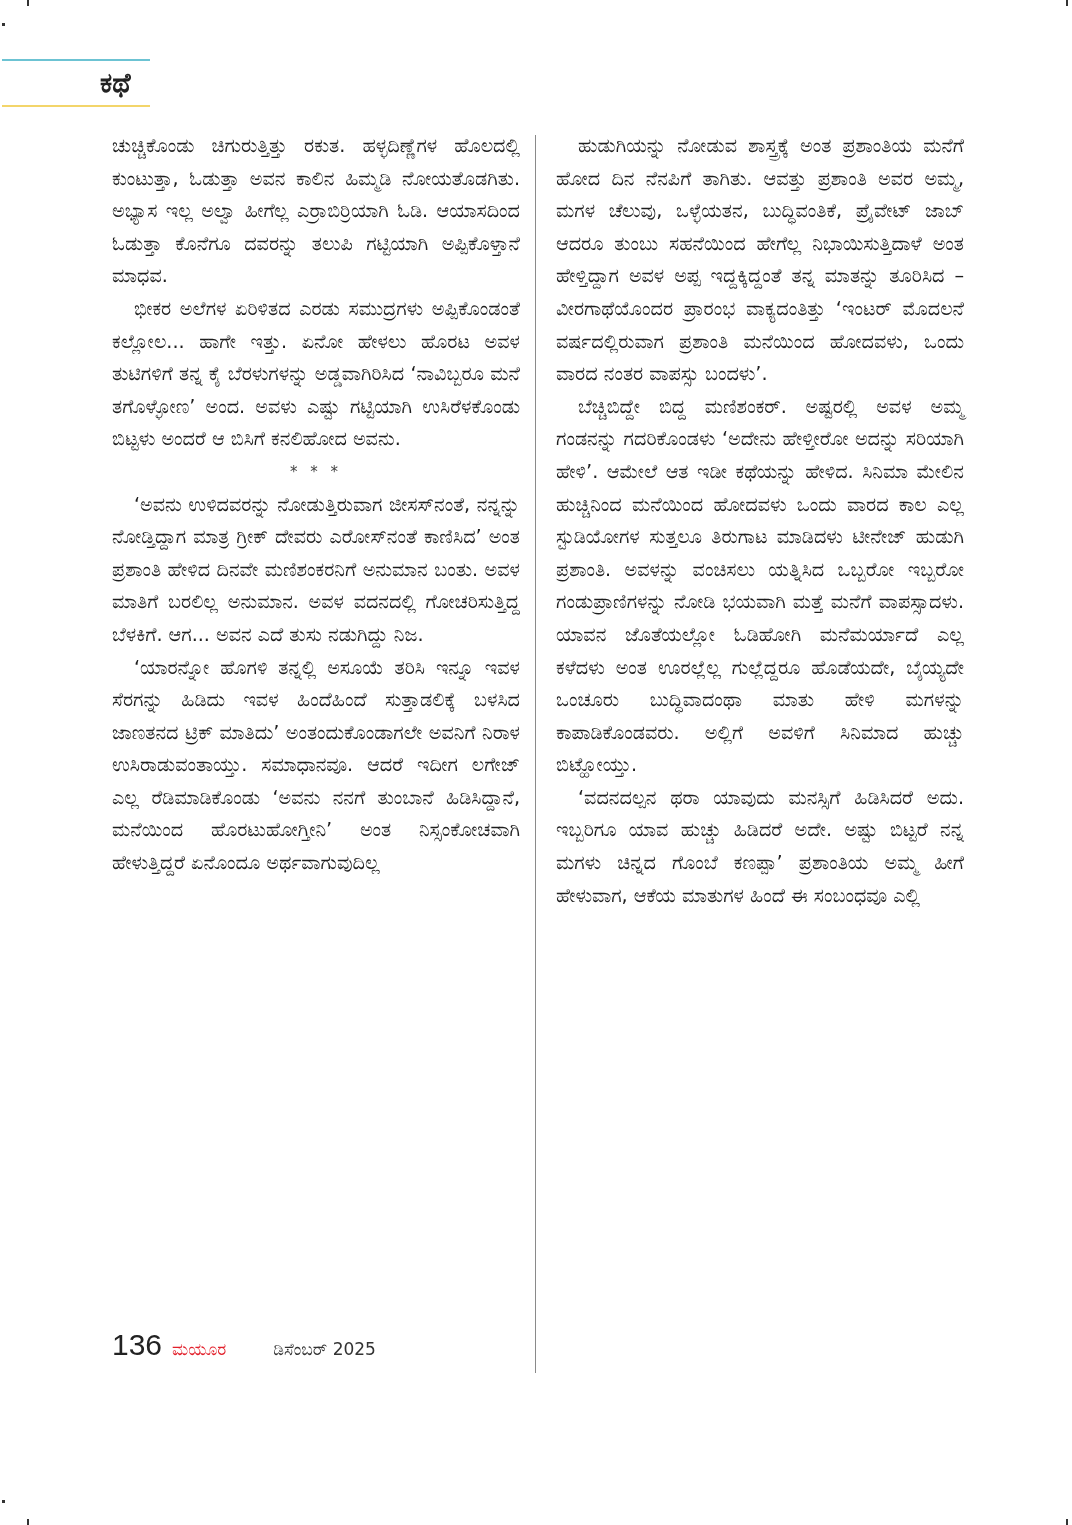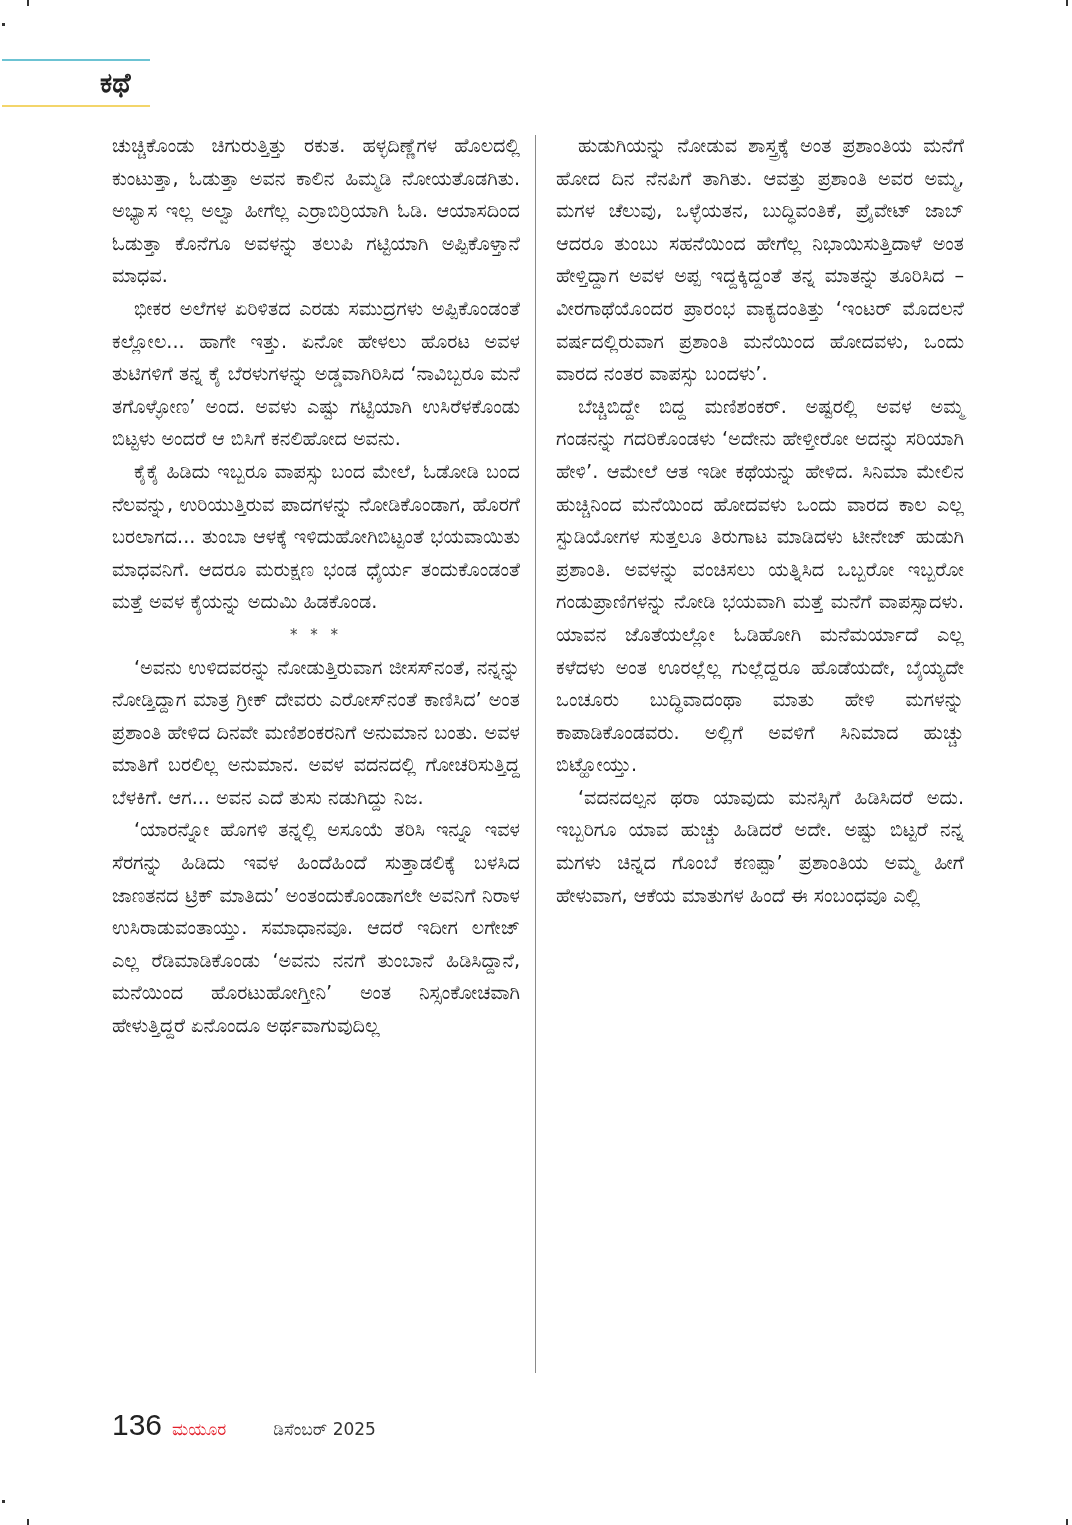--- a/index.html
+++ b/index.html
@@ -11,43 +11,42 @@
   .section-title { position:absolute; left:100px; top:66px; font-size:27px; font-weight:bold;
                    color:#222; line-height:34px; }
   .col { position:absolute; top:130px; width:408px; font-size:19.2px; line-height:32.6px;
          text-align:justify; }
   .col p { margin:0; text-indent:0; }
   .col p.ind { text-indent:22px; }
   .col p.stars { text-align:center; text-indent:0; letter-spacing:4px; color:#444; font-size:15px; }
   .col-left { left:112px; }
   .col-right { left:556px; }
   .divider { position:absolute; left:535px; top:135px; width:1px; height:1238px; background:#8a8a8a; }
-  .footer { position:absolute; left:112px; top:1408px; display:flex; align-items:baseline; gap:10px; }
+  .footer { position:absolute; left:112px; top:1328px; display:flex; align-items:baseline; gap:10px; }
   .page-num { font-family:"Liberation Sans", sans-serif; font-size:30px; color:#222; }
   .logo { font-size:17px; font-weight:normal; color:#e2202b; }
   .issue { font-size:17px; color:#333;margin-left:37px; }
 </style>
 </head>
 <body>
 
 <div class="crop" style="left:27px;top:0;width:2px;height:6px;"></div>
 <div class="crop" style="left:1066px;top:0;width:2px;height:6px;"></div>
 <div class="crop" style="left:2px;top:23px;width:3px;height:3px;"></div>
 <div class="crop" style="left:2px;top:1500px;width:3px;height:3px;"></div>
 <div class="crop" style="left:27px;top:1519px;width:2px;height:6px;"></div>
 <div class="crop" style="left:1066px;top:1519px;width:2px;height:6px;"></div>
 
 <div class="rule-top"></div>
 <div class="section-title">ಕಥೆ</div>
 <div class="rule-bot"></div>
 
 <div class="col col-left">
-  <p>ಚುಚ್ಚಿಕೊಂಡು ಚಿಗುರುತ್ತಿತ್ತು ರಕುತ. ಹಳ್ಳದಿಣ್ಣೆಗಳ ಹೊಲದಲ್ಲಿ ಕುಂಟುತ್ತಾ, ಓಡುತ್ತಾ ಅವನ ಕಾಲಿನ ಹಿಮ್ಮಡಿ ನೋಯತೊಡಗಿತು. ಅಭ್ಯಾಸ ಇಲ್ಲ ಅಲ್ವಾ ಹೀಗೆಲ್ಲ ಎರ್ರಾಬಿರ್ರಿಯಾಗಿ ಓಡಿ. ಆಯಾಸದಿಂದ ಓಡುತ್ತಾ ಕೊನೆಗೂ ಅವಳನ್ನು ತಲುಪಿ ಗಟ್ಟಿಯಾಗಿ ಅಪ್ಪಿಕೊಳ್ತಾನೆ ಮಾಧವ.</p>
+  <p>ಚುಚ್ಚಿಕೊಂಡು ಚಿಗುರುತ್ತಿತ್ತು ರಕುತ. ಹಳ್ಳದಿಣ್ಣೆಗಳ ಹೊಲದಲ್ಲಿ ಕುಂಟುತ್ತಾ, ಓಡುತ್ತಾ ಅವನ ಕಾಲಿನ ಹಿಮ್ಮಡಿ ನೋಯತೊಡಗಿತು. ಅಭ್ಯಾಸ ಇಲ್ಲ ಅಲ್ವಾ ಹೀಗೆಲ್ಲ ಎರ್ರಾಬಿರ್ರಿಯಾಗಿ ಓಡಿ. ಆಯಾಸದಿಂದ ಓಡುತ್ತಾ ಕೊನೆಗೂ ದವರನ್ನು ತಲುಪಿ ಗಟ್ಟಿಯಾಗಿ ಅಪ್ಪಿಕೊಳ್ತಾನೆ ಮಾಧವ.</p>
   <p class="ind">ಭೀಕರ ಅಲೆಗಳ ಏರಿಳಿತದ ಎರಡು ಸಮುದ್ರಗಳು ಅಪ್ಪಿಕೊಂಡಂತೆ ಕಲ್ಲೋಲ... ಹಾಗೇ ಇತ್ತು. ಏನೋ ಹೇಳಲು ಹೊರಟ ಅವಳ ತುಟಿಗಳಿಗೆ ತನ್ನ ಕೈ ಬೆರಳುಗಳನ್ನು ಅಡ್ಡವಾಗಿರಿಸಿದ ‘ನಾವಿಬ್ಬರೂ ಮನೆ ತಗೊಳ್ಳೋಣ’ ಅಂದ. ಅವಳು ಎಷ್ಟು ಗಟ್ಟಿಯಾಗಿ ಉಸಿರೆಳಕೊಂಡು ಬಿಟ್ಟಳು ಅಂದರೆ ಆ ಬಿಸಿಗೆ ಕನಲಿಹೋದ ಅವನು.</p>
-  <p class="ind">ಕೈಕೈ ಹಿಡಿದು ಇಬ್ಬರೂ ವಾಪಸ್ಸು ಬಂದ ಮೇಲೆ, ಓಡೋಡಿ ಬಂದ ನೆಲವನ್ನು, ಉರಿಯುತ್ತಿರುವ ಪಾದಗಳನ್ನು ನೋಡಿಕೊಂಡಾಗ, ಹೊರಗೆ ಬರಲಾಗದ... ತುಂಬಾ ಆಳಕ್ಕೆ ಇಳಿದುಹೋಗಿಬಿಟ್ಟಂತೆ ಭಯವಾಯಿತು ಮಾಧವನಿಗೆ. ಆದರೂ ಮರುಕ್ಷಣ ಭಂಡ ಧೈರ್ಯ ತಂದುಕೊಂಡಂತೆ ಮತ್ತೆ ಅವಳ ಕೈಯನ್ನು ಅದುಮಿ ಹಿಡಕೊಂಡ.</p>
   <p class="stars">* * *</p>
   <p class="ind">‘ಅವನು ಉಳಿದವರನ್ನು ನೋಡುತ್ತಿರುವಾಗ ಜೀಸಸ್‌ನಂತೆ, ನನ್ನನ್ನು ನೋಡ್ತಿದ್ದಾಗ ಮಾತ್ರ ಗ್ರೀಕ್ ದೇವರು ಎರೋಸ್‌ನಂತೆ ಕಾಣಿಸಿದ’ ಅಂತ ಪ್ರಶಾಂತಿ ಹೇಳಿದ ದಿನವೇ ಮಣಿಶಂಕರನಿಗೆ ಅನುಮಾನ ಬಂತು. ಅವಳ ಮಾತಿಗೆ ಬರಲಿಲ್ಲ ಅನುಮಾನ. ಅವಳ ವದನದಲ್ಲಿ ಗೋಚರಿಸುತ್ತಿದ್ದ ಬೆಳಕಿಗೆ. ಆಗ... ಅವನ ಎದೆ ತುಸು ನಡುಗಿದ್ದು ನಿಜ.</p>
   <p class="ind">‘ಯಾರನ್ನೋ ಹೊಗಳಿ ತನ್ನಲ್ಲಿ ಅಸೂಯೆ ತರಿಸಿ ಇನ್ನೂ ಇವಳ ಸೆರಗನ್ನು ಹಿಡಿದು ಇವಳ ಹಿಂದೆಹಿಂದೆ ಸುತ್ತಾಡಲಿಕ್ಕೆ ಬಳಸಿದ ಜಾಣತನದ ಟ್ರಿಕ್ ಮಾತಿದು’ ಅಂತಂದುಕೊಂಡಾಗಲೇ ಅವನಿಗೆ ನಿರಾಳ ಉಸಿರಾಡುವಂತಾಯ್ತು. ಸಮಾಧಾನವೂ. ಆದರೆ ಇದೀಗ ಲಗೇಜ್ ಎಲ್ಲ ರೆಡಿಮಾಡಿಕೊಂಡು ‘ಅವನು ನನಗೆ ತುಂಬಾನೆ ಹಿಡಿಸಿದ್ದಾನೆ, ಮನೆಯಿಂದ ಹೊರಟುಹೋಗ್ತೀನಿ’ ಅಂತ ನಿಸ್ಸಂಕೋಚವಾಗಿ ಹೇಳುತ್ತಿದ್ದರೆ ಏನೊಂದೂ ಅರ್ಥವಾಗುವುದಿಲ್ಲ</p>
 </div>
 
 <div class="divider"></div>
 
 <div class="col col-right">
   <p class="ind">ಹುಡುಗಿಯನ್ನು ನೋಡುವ ಶಾಸ್ತ್ರಕ್ಕೆ ಅಂತ ಪ್ರಶಾಂತಿಯ ಮನೆಗೆ ಹೋದ ದಿನ ನೆನಪಿಗೆ ತಾಗಿತು. ಆವತ್ತು ಪ್ರಶಾಂತಿ ಅವರ ಅಮ್ಮ, ಮಗಳ ಚೆಲುವು, ಒಳ್ಳೆಯತನ, ಬುದ್ಧಿವಂತಿಕೆ, ಪ್ರೈವೇಟ್ ಜಾಬ್ ಆದರೂ ತುಂಬು ಸಹನೆಯಿಂದ ಹೇಗೆಲ್ಲ ನಿಭಾಯಿಸುತ್ತಿದಾಳೆ ಅಂತ ಹೇಳ್ತಿದ್ದಾಗ ಅವಳ ಅಪ್ಪ ಇದ್ದಕ್ಕಿದ್ದಂತೆ ತನ್ನ ಮಾತನ್ನು ತೂರಿಸಿದ – ವೀರಗಾಥೆಯೊಂದರ ಪ್ರಾರಂಭ ವಾಕ್ಯದಂತಿತ್ತು ‘ಇಂಟರ್ ಮೊದಲನೆ ವರ್ಷದಲ್ಲಿರುವಾಗ ಪ್ರಶಾಂತಿ ಮನೆಯಿಂದ ಹೋದವಳು, ಒಂದು ವಾರದ ನಂತರ ವಾಪಸ್ಸು ಬಂದಳು’.</p>
   <p class="ind">ಬೆಚ್ಚಿಬಿದ್ದೇ ಬಿದ್ದ ಮಣಿಶಂಕರ್. ಅಷ್ಟರಲ್ಲಿ ಅವಳ ಅಮ್ಮ ಗಂಡನನ್ನು ಗದರಿಕೊಂಡಳು ‘ಅದೇನು ಹೇಳ್ತೀರೋ ಅದನ್ನು ಸರಿಯಾಗಿ ಹೇಳಿ’. ಆಮೇಲೆ ಆತ ಇಡೀ ಕಥೆಯನ್ನು ಹೇಳಿದ. ಸಿನಿಮಾ ಮೇಲಿನ ಹುಚ್ಚಿನಿಂದ ಮನೆಯಿಂದ ಹೋದವಳು ಒಂದು ವಾರದ ಕಾಲ ಎಲ್ಲ ಸ್ಟುಡಿಯೋಗಳ ಸುತ್ತಲೂ ತಿರುಗಾಟ ಮಾಡಿದಳು ಟೀನೇಜ್ ಹುಡುಗಿ ಪ್ರಶಾಂತಿ. ಅವಳನ್ನು ವಂಚಿಸಲು ಯತ್ನಿಸಿದ ಒಬ್ಬರೋ ಇಬ್ಬರೋ ಗಂಡುಪ್ರಾಣಿಗಳನ್ನು ನೋಡಿ ಭಯವಾಗಿ ಮತ್ತೆ ಮನೆಗೆ ವಾಪಸ್ಸಾದಳು. ಯಾವನ ಜೊತೆಯಲ್ಲೋ ಓಡಿಹೋಗಿ ಮನೆಮರ್ಯಾದೆ ಎಲ್ಲ ಕಳೆದಳು ಅಂತ ಊರಲ್ಲೆಲ್ಲ ಗುಲ್ಲೆದ್ದರೂ ಹೊಡೆಯದೇ, ಬೈಯ್ಯದೇ ಒಂಚೂರು ಬುದ್ಧಿವಾದಂಥಾ ಮಾತು ಹೇಳಿ ಮಗಳನ್ನು ಕಾಪಾಡಿಕೊಂಡವರು. ಅಲ್ಲಿಗೆ ಅವಳಿಗೆ ಸಿನಿಮಾದ ಹುಚ್ಚು ಬಿಟ್ಹೋಯ್ತು.</p>

